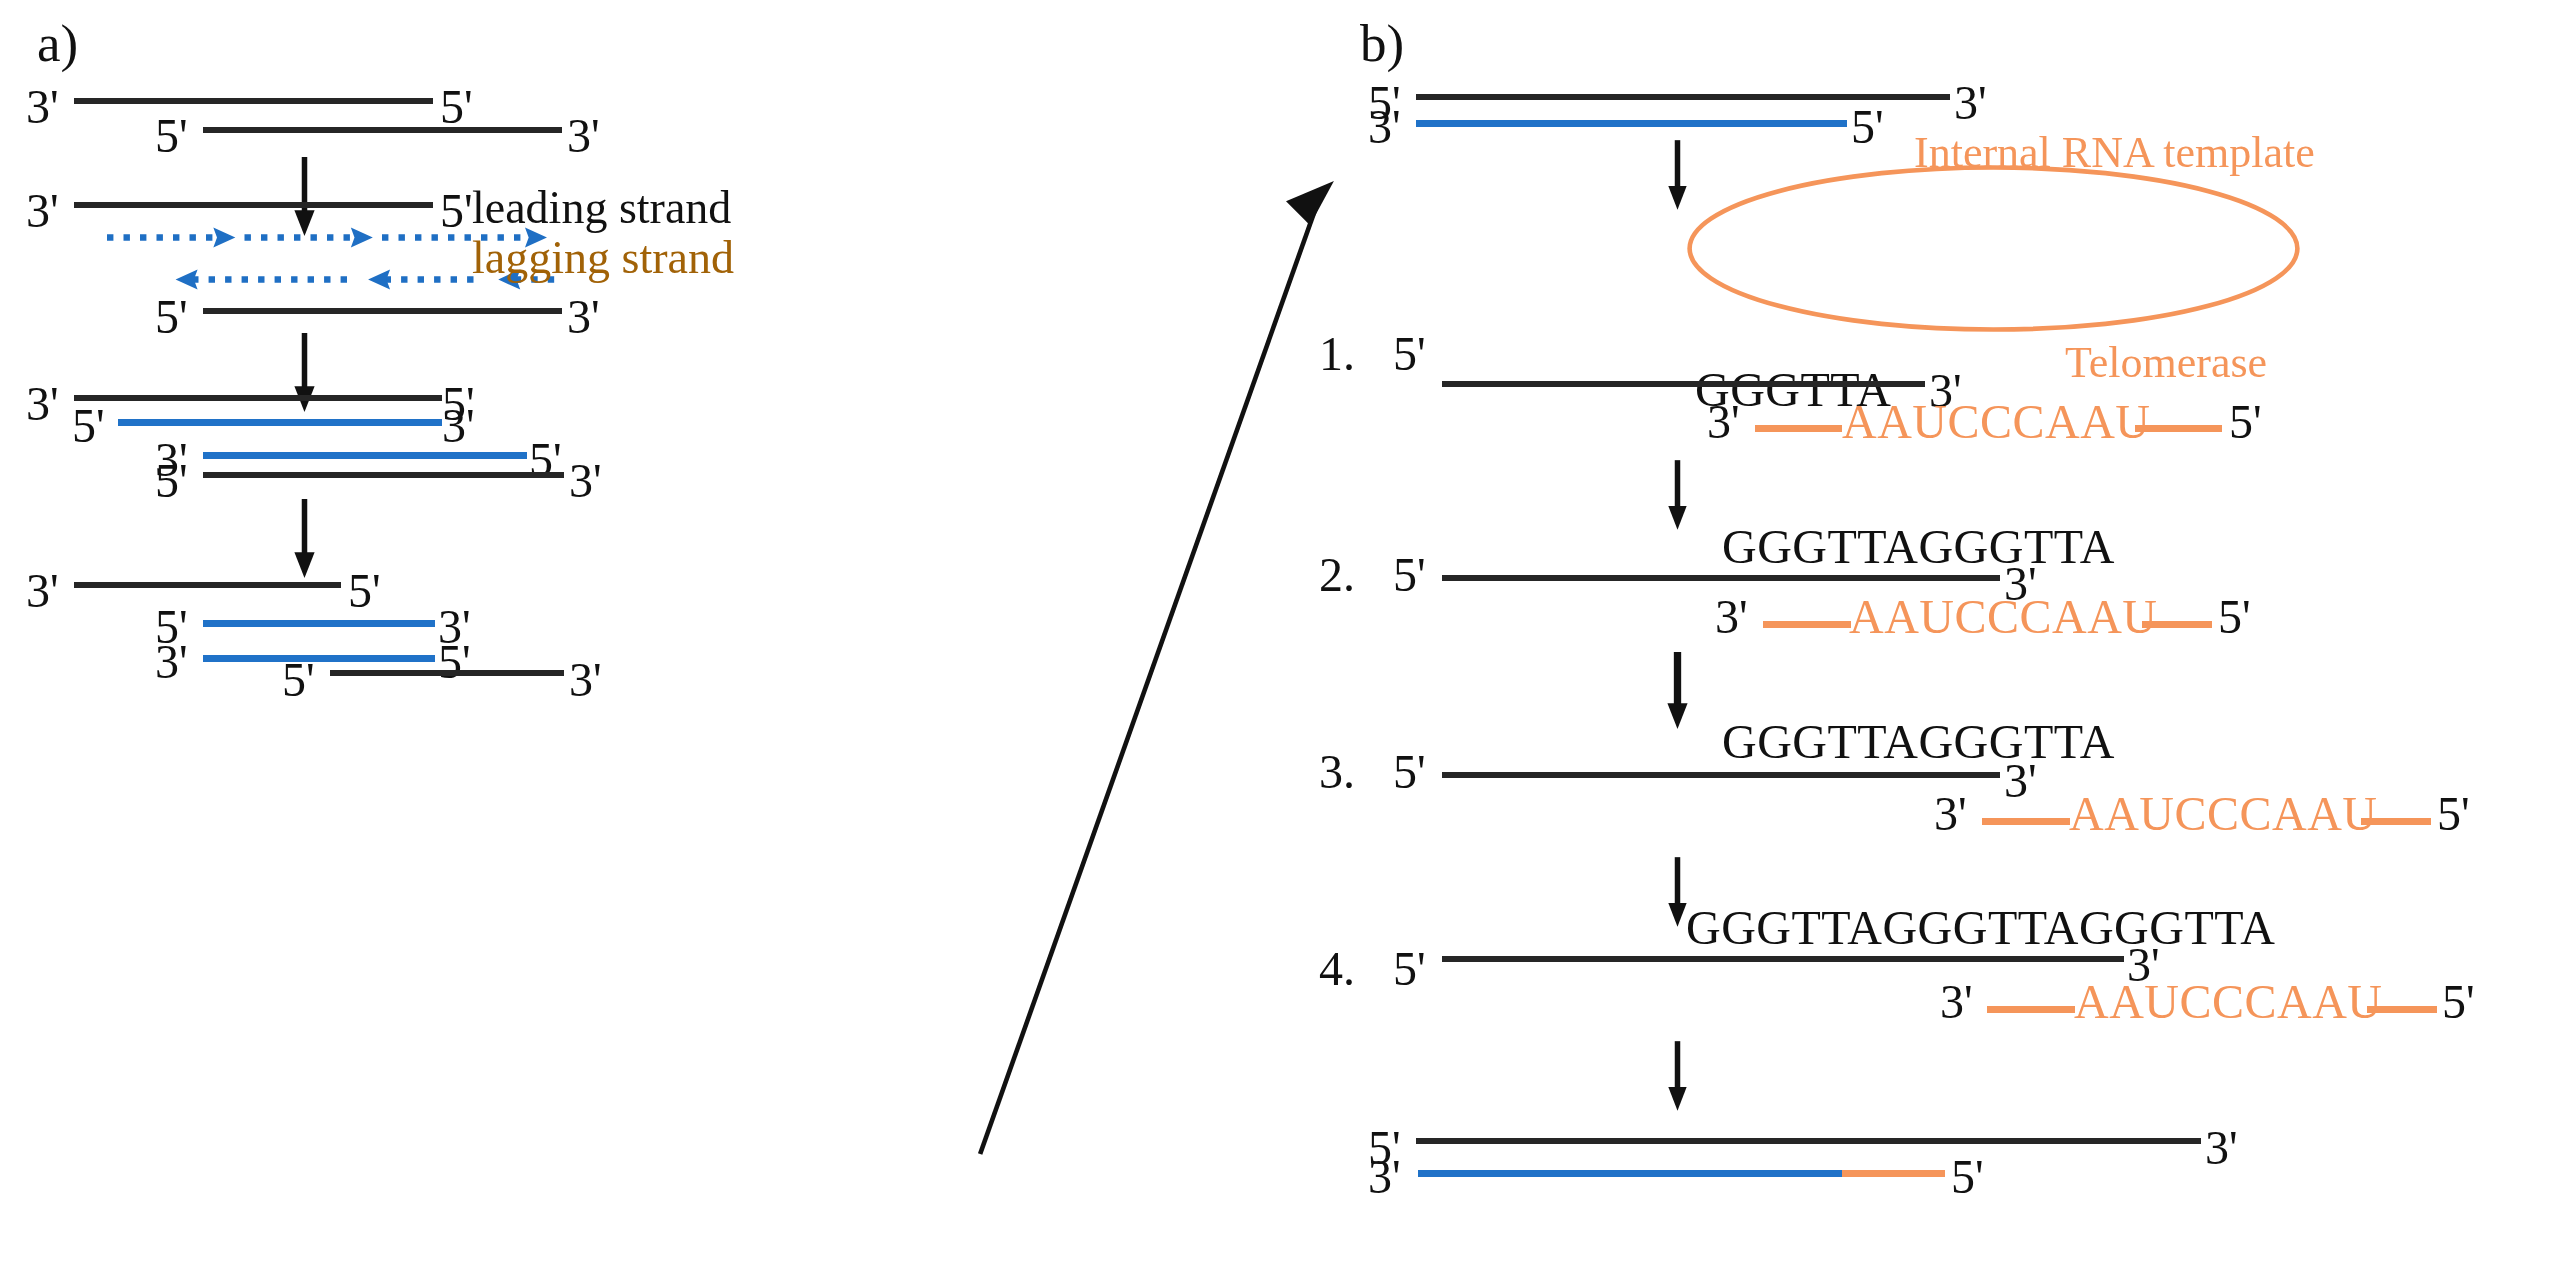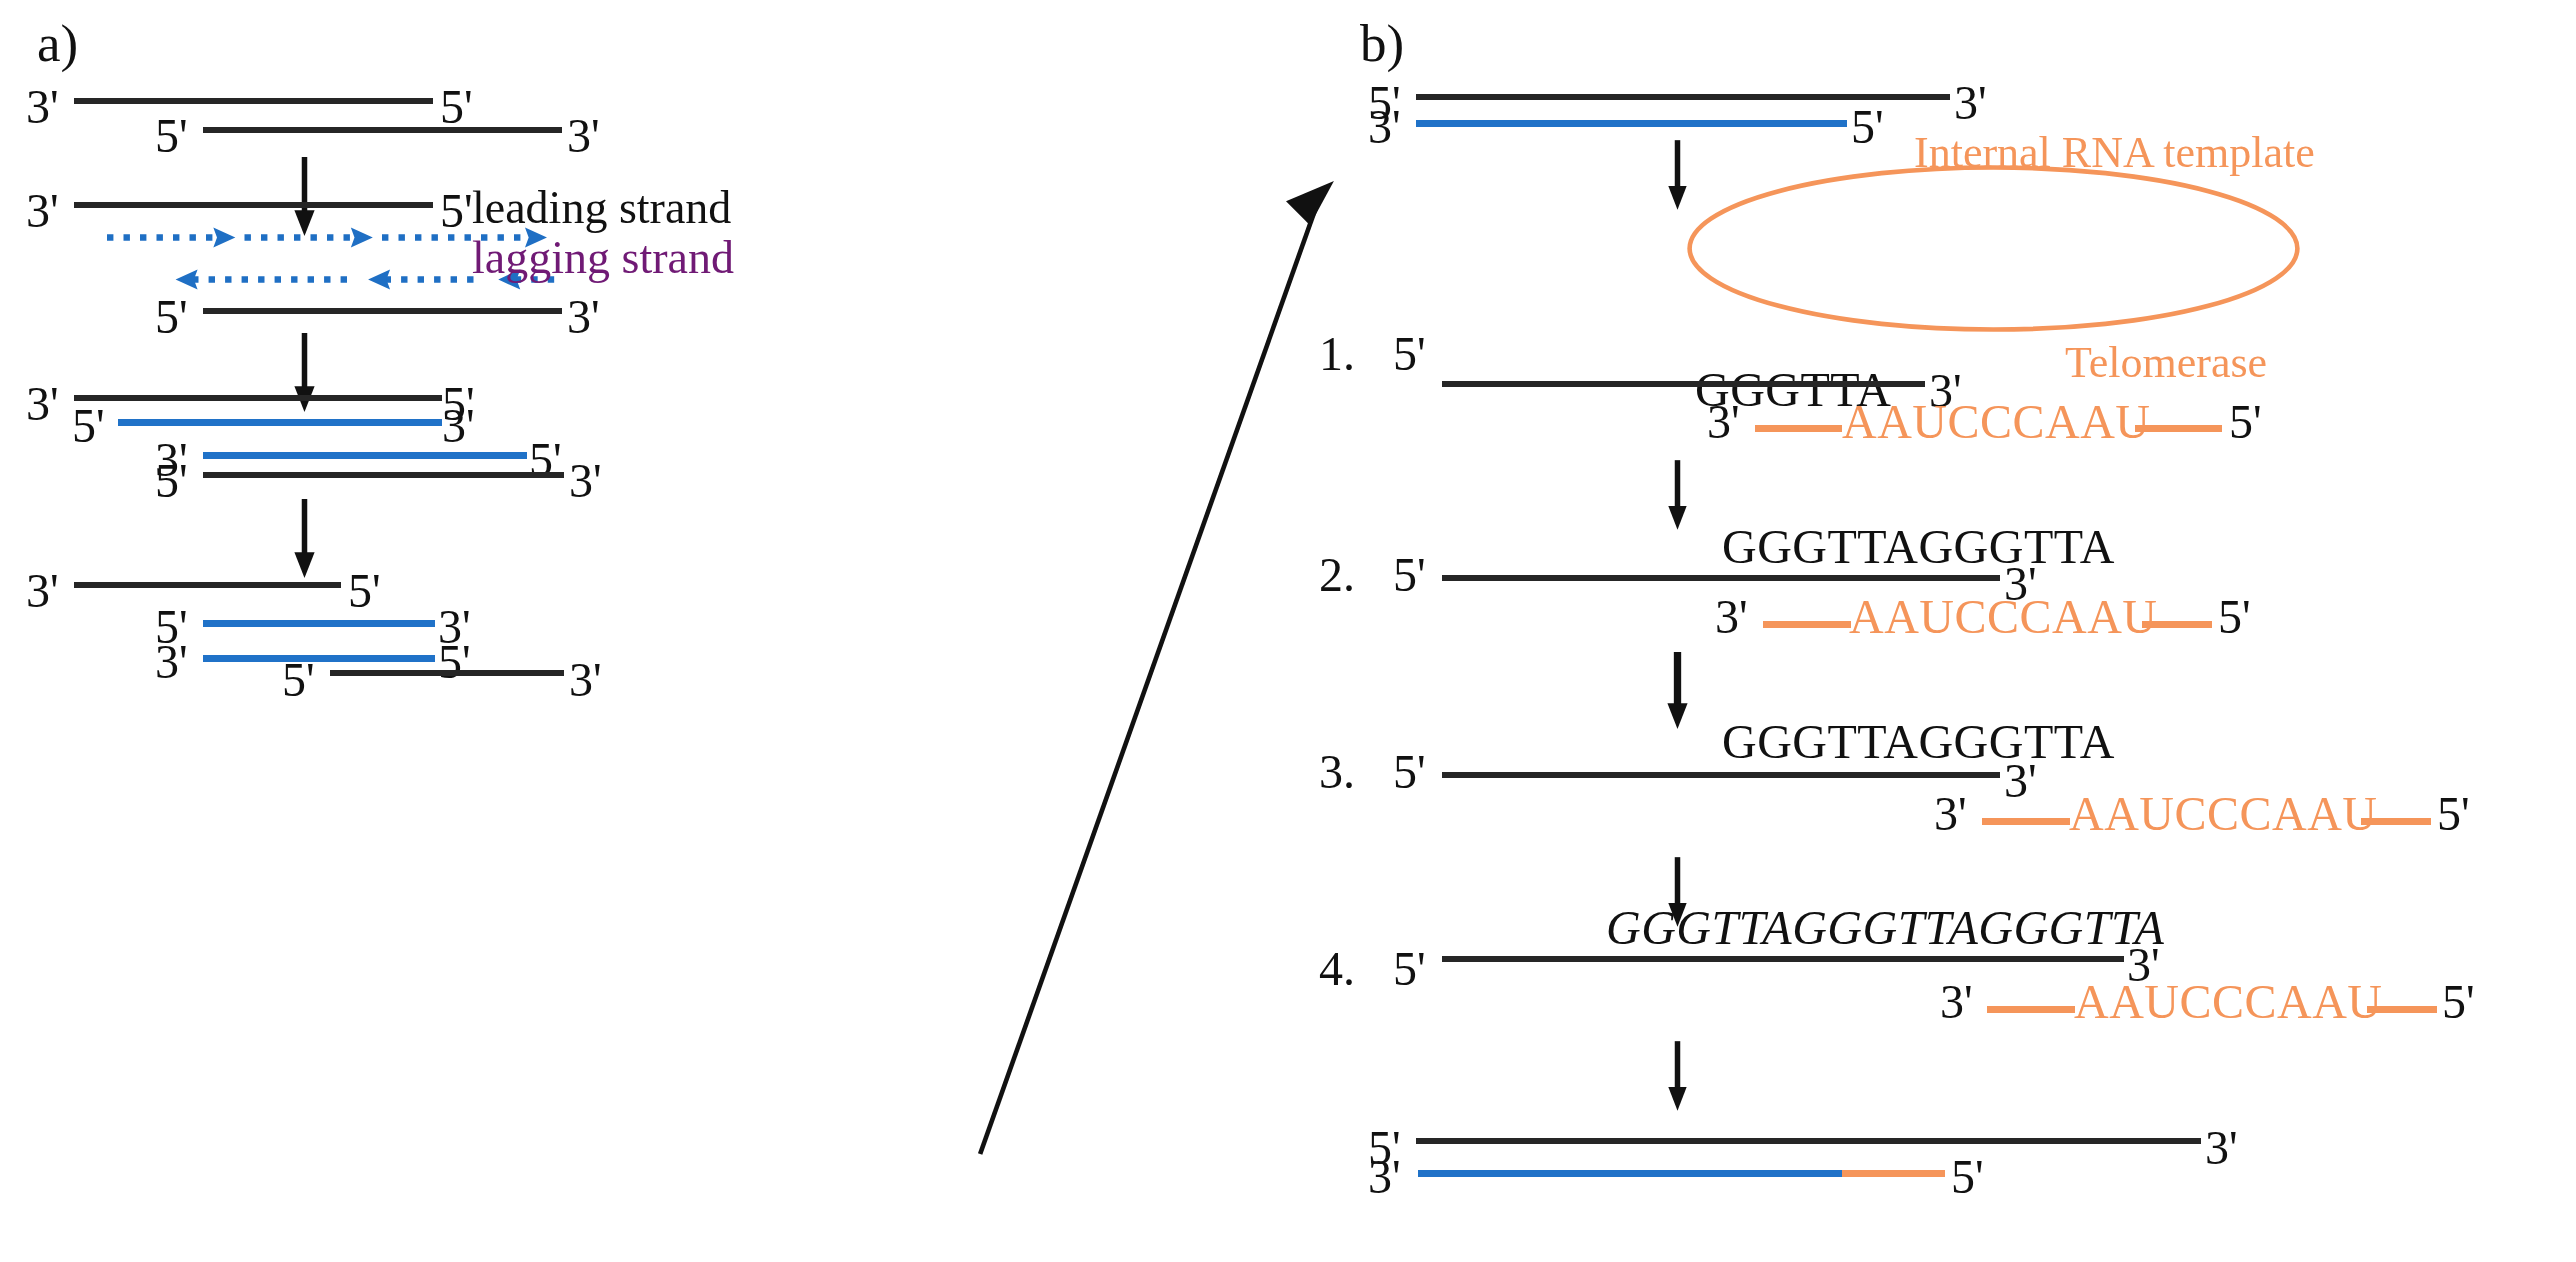--- a/index.html
+++ b/index.html
@@ -60,21 +60,21 @@
   }
   .legend-leading {
     font-size: 46px;
     line-height: 1;
     color: #111111;
     white-space: nowrap;
   }
   .legend-lagging {
     font-size: 46px;
     line-height: 1;
-    color: #701a75;
+    color: #a16207;
     white-space: nowrap;
   }
   .orange-label {
     font-size: 44px;
     line-height: 1;
     color: #F5955A;
     white-space: nowrap;
   }
 
   
@@ -257,21 +257,21 @@
   <div class="abs strand strand-orange" style="left:2361px; top:818px; width:70px;"></div>
   <div class="abs end-label" style="left:2437px; top:790px;">5'</div>
 
   <svg class="abs arrow" width="33" height="70" viewBox="0 0 36 76" style="left:1661px; top:857px;">
     <line x1="18" y1="0" x2="18" y2="58" stroke="#111111" stroke-width="6"></line>
     <polygon points="18,76 8,50 28,50" fill="#111111"></polygon>
   </svg>
 
   <div class="abs step-num" style="left:1319px; top:945px;">4.</div>
   <div class="abs end-label" style="left:1393px; top:945px;">5'</div>
-  <div class="abs seq" style="left:1606px; top:904px;font-style:italic;">GGGTTAGGGTTAGGGTTA</div>
+  <div class="abs seq" style="left:1686px; top:904px;">GGGTTAGGGTTAGGGTTA</div>
   <div class="abs strand strand-black" style="left:1442px; top:956px; width:682px;"></div>
   <div class="abs end-label" style="left:2127px; top:941px;">3'</div>
 
   <div class="abs end-label" style="left:1940px; top:978px;">3'</div>
   <div class="abs strand strand-orange" style="left:1987px; top:1006px; width:88px;"></div>
   <div class="abs seq-rna" style="left:2074px; top:978px;">AAUCCCAAU</div>
   <div class="abs strand strand-orange" style="left:2367px; top:1006px; width:70px;"></div>
   <div class="abs end-label" style="left:2442px; top:978px;">5'</div>
 
   <svg class="abs arrow" width="33" height="70" viewBox="0 0 36 76" style="left:1661px; top:1041px;">

